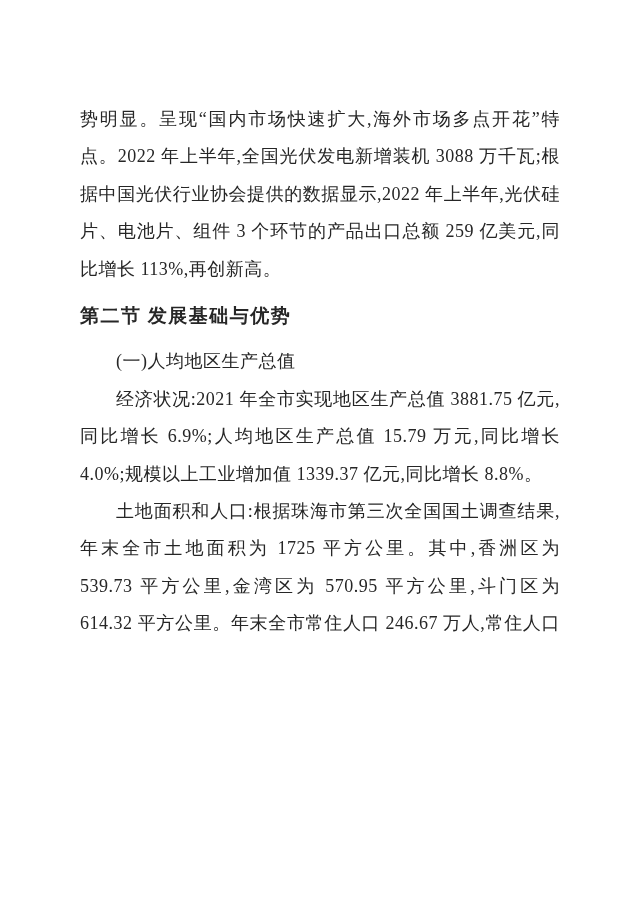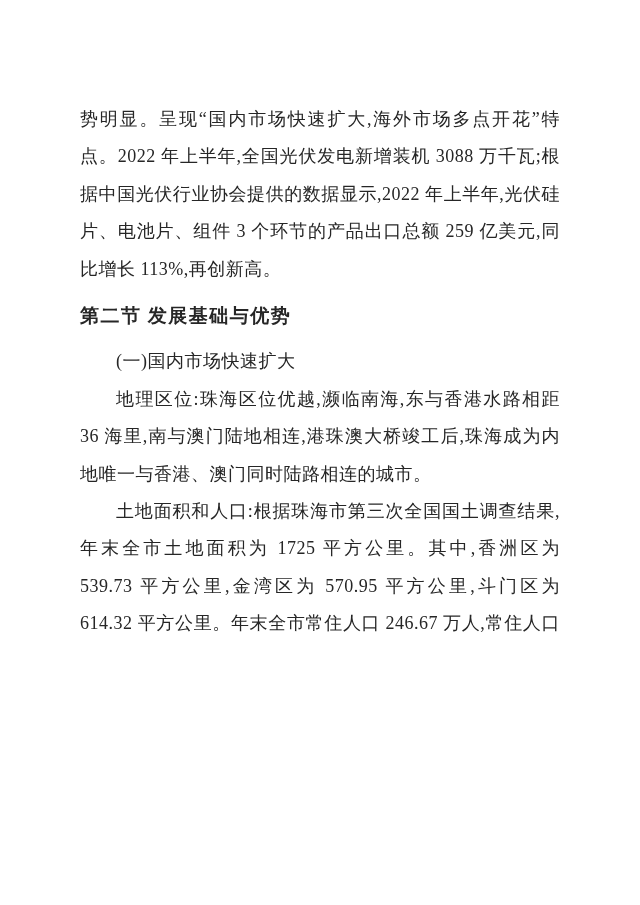--- a/index.html
+++ b/index.html
@@ -54,18 +54,18 @@
       color: #333333;
     }
   </style>
 </head>
 <body>
 
 <div class="page">
   <div class="content">
     <p class="para">势明显。呈现“国内市场快速扩大,海外市场多点开花”特点。2022 年上半年,全国光伏发电新增装机 3088 万千瓦;根据中国光伏行业协会提供的数据显示,2022 年上半年,光伏硅片、电池片、组件 3 个环节的产品出口总额 259 亿美元,同比增长 113%,再创新高。</p>
     <h2 class="section-heading">第二节  发展基础与优势</h2>
-    <p class="subsection-heading">(一)国内市场快速扩大</p>
-    <p class="para indent">地理区位:珠海区位优越,濒临南海,东与香港水路相距 36 海里,南与澳门陆地相连,港珠澳大桥竣工后,珠海成为内地唯一与香港、澳门同时陆路相连的城市。</p>
+    <p class="subsection-heading">(一)人均地区生产总值</p>
+    <p class="para indent">经济状况:2021 年全市实现地区生产总值 3881.75 亿元,同比增长 6.9%;人均地区生产总值 15.79 万元,同比增长 4.0%;规模以上工业增加值 1339.37 亿元,同比增长 8.8%。</p>
     <p class="para indent">土地面积和人口:根据珠海市第三次全国国土调查结果,年末全市土地面积为 1725 平方公里。其中,香洲区为 539.73 平方公里,金湾区为 570.95 平方公里,斗门区为 614.32 平方公里。年末全市常住人口 246.67 万人,常住人口城镇化率 90.75%。</p>
   </div>
   <div class="page-number">- 6 -</div>
 </div>
 
 </body></html>

